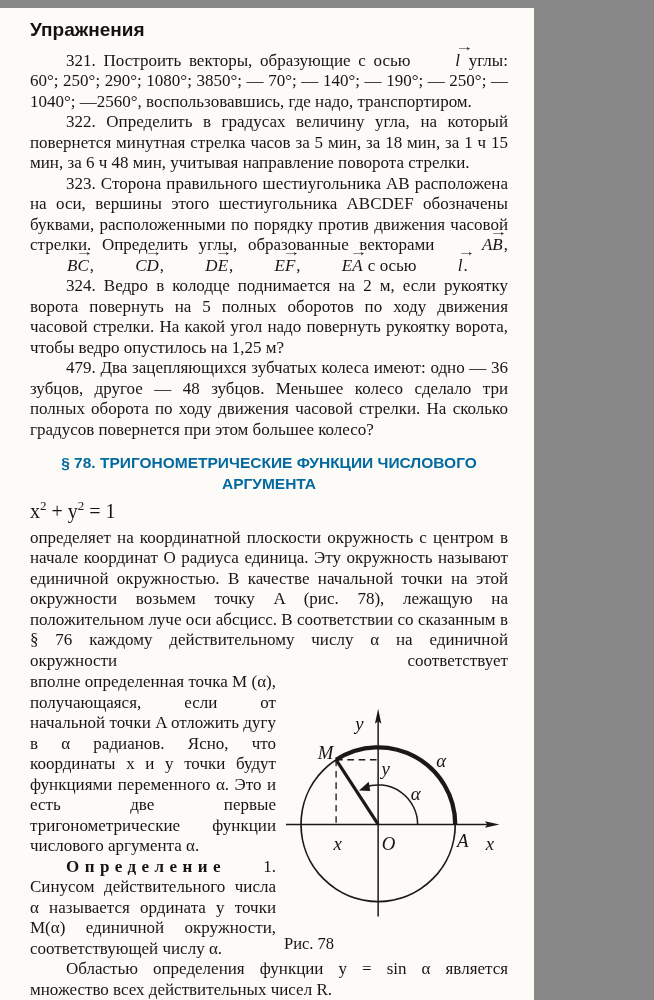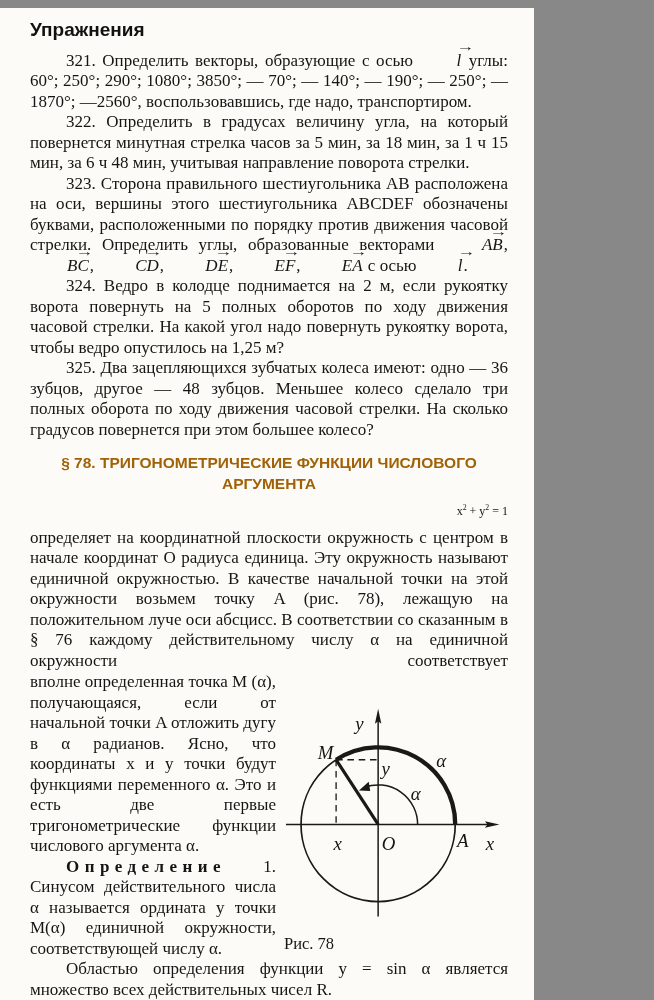--- a/index.html
+++ b/index.html
@@ -36,25 +36,25 @@
     position:absolute;left:50%;top:-0.78em;
     transform:translateX(-50%) scaleX(1.35);
     font-size:0.78em;font-style:normal;line-height:1;
   }
   h2.section{
     font-family:"Liberation Sans", sans-serif;
     font-weight:bold;
     font-size:15.5px;
     text-align:center;
     margin:13px 0 7px 0;
-    color:#a16207;
+    color:#0369a1;
   }
   .formula{
-    text-align:right;
-    font-size:12px;
+    text-align:left;
+    font-size:20px;
     margin:3px 0 6px 0;
   }
   .wrapzone{margin-top:1px;}
   figure.fig{
     float:right;
     width:224px;
     margin:2px 0 0 8px;
     padding:0;
   }
   figure.fig figcaption{
@@ -77,25 +77,25 @@
   }
 </style>
 </head>
 <body>
 
 <div class="page">
   <div class="content">
 
     <h1 class="header">Упражнения</h1>
 
-    <p><span class="b">321.</span><span> Определить векторы, образующие с осью </span><span class="vec">l</span><span> углы: 60°; 250°; 290°; 1080°; 3850°; — 70°; — 140°; — 190°; — 250°; — 1870°; —2560°, воспользовавшись, где надо, транспортиром.</span></p>
+    <p><span class="b">321.</span><span> Построить векторы, образующие с осью </span><span class="vec">l</span><span> углы: 60°; 250°; 290°; 1080°; 3850°; — 70°; — 140°; — 190°; — 250°; — 1040°; —2560°, воспользовавшись, где надо, транспортиром.</span></p>
     <p><span class="b">322.</span><span> Определить в градусах величину угла, на который повернется минутная стрелка часов за 5 </span><span class="i">мин</span><span>, за 18 </span><span class="i">мин</span><span>, за 1 </span><span class="i">ч</span><span> 15 </span><span class="i">мин</span><span>, за 6 </span><span class="i">ч</span><span> 48 </span><span class="i">мин</span><span>, учитывая направление поворота стрелки.</span></p>
     <p><span class="b">323.</span><span> Сторона правильного шестиугольника </span><span class="i">AB</span><span> расположена на оси, вершины этого шестиугольника </span><span class="i">ABCDEF</span><span> обозначены буквами, расположенными по порядку против движения часовой стрелки. Определить углы, образованные векторами </span><span class="vec">AB</span><span>, </span><span class="vec">BC</span><span>, </span><span class="vec">CD</span><span>, </span><span class="vec">DE</span><span>, </span><span class="vec">EF</span><span>, </span><span class="vec">EA</span><span> с осью </span><span class="vec">l</span><span>.</span></p>
     <p><span class="b">324.</span><span> Ведро в колодце поднимается на 2 </span><span class="i">м</span><span>, если рукоятку ворота повернуть на 5 полных оборотов по ходу движения часовой стрелки. На какой угол надо повернуть рукоятку ворота, чтобы ведро опустилось на 1,25 </span><span class="i">м</span><span>?</span></p>
-    <p><span class="b">325.</span><span> Два зацепляющихся зубчатых колеса имеют: одно — 36 зубцов, другое — 48 зубцов. Меньшее колесо сделало три полных оборота по ходу движения часовой стрелки. На сколько градусов повернется при этом большее колесо?</span></p>
+    <p><span class="b">479.</span><span> Два зацепляющихся зубчатых колеса имеют: одно — 36 зубцов, другое — 48 зубцов. Меньшее колесо сделало три полных оборота по ходу движения часовой стрелки. На сколько градусов повернется при этом большее колесо?</span></p>
 
     <h2 class="section">§ 78. ТРИГОНОМЕТРИЧЕСКИЕ ФУНКЦИИ ЧИСЛОВОГО АРГУМЕНТА</h2>
 
 
     <div class="formula"><span class="i">x</span><span class="sup">2</span><span> + </span><span class="i">y</span><span class="sup">2</span><span> = 1</span></div>
 
     <p class="noindent fj"><span>определяет на координатной плоскости окружность с центром в начале координат </span><span class="i">O</span><span> радиуса единица. Эту окружность называют единичной окружностью. В качестве начальной точки на этой окружности возьмем точку </span><span class="i">A</span><span> (рис. 78), лежащую на положительном луче оси абсцисс. В соответствии со сказанным в § 76 каждому действительному числу α на единичной окружности соответствует</span></p>
 
     <div class="wrapzone">
 

